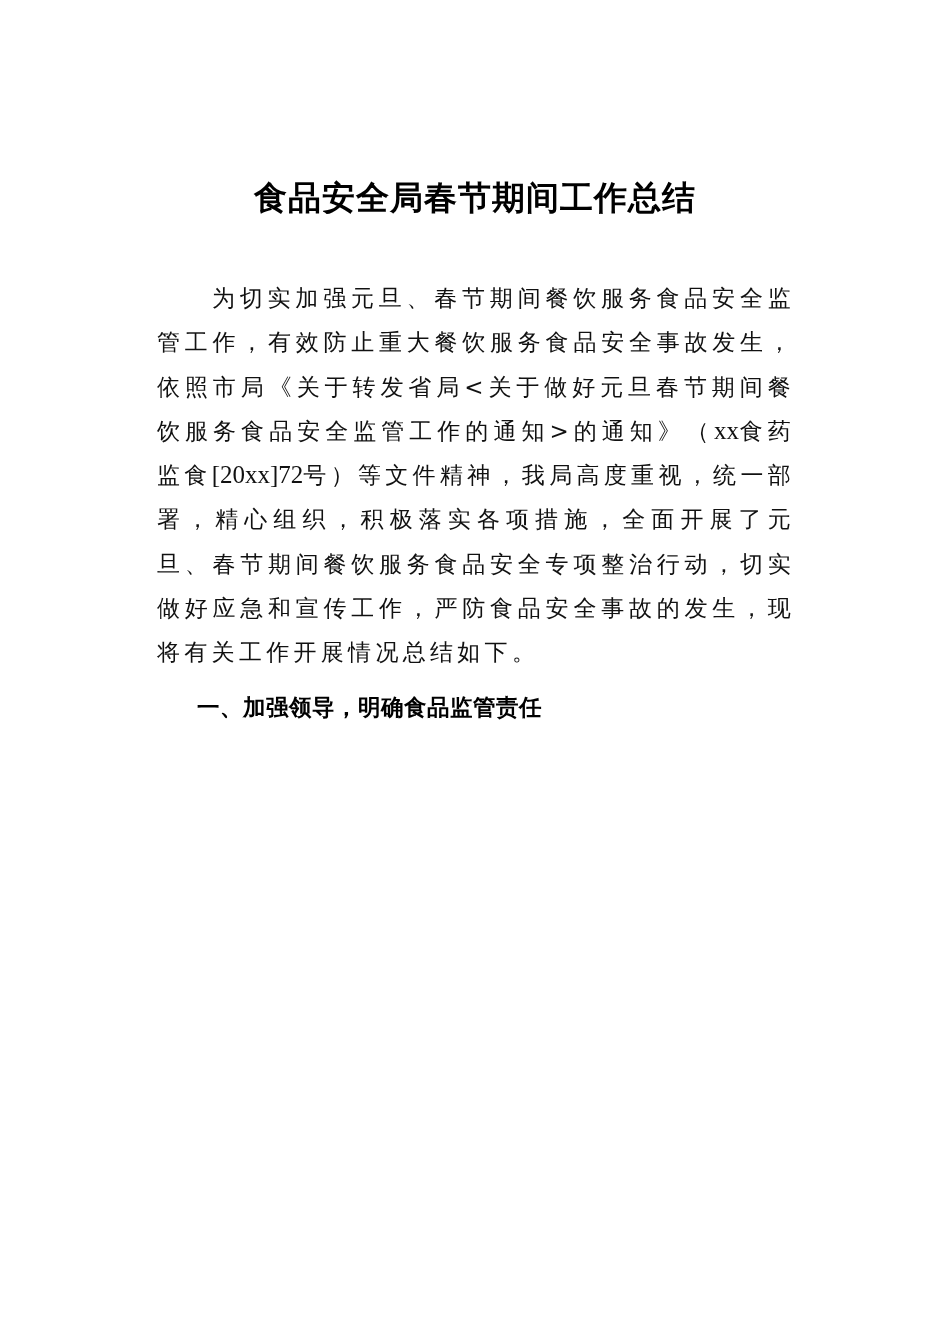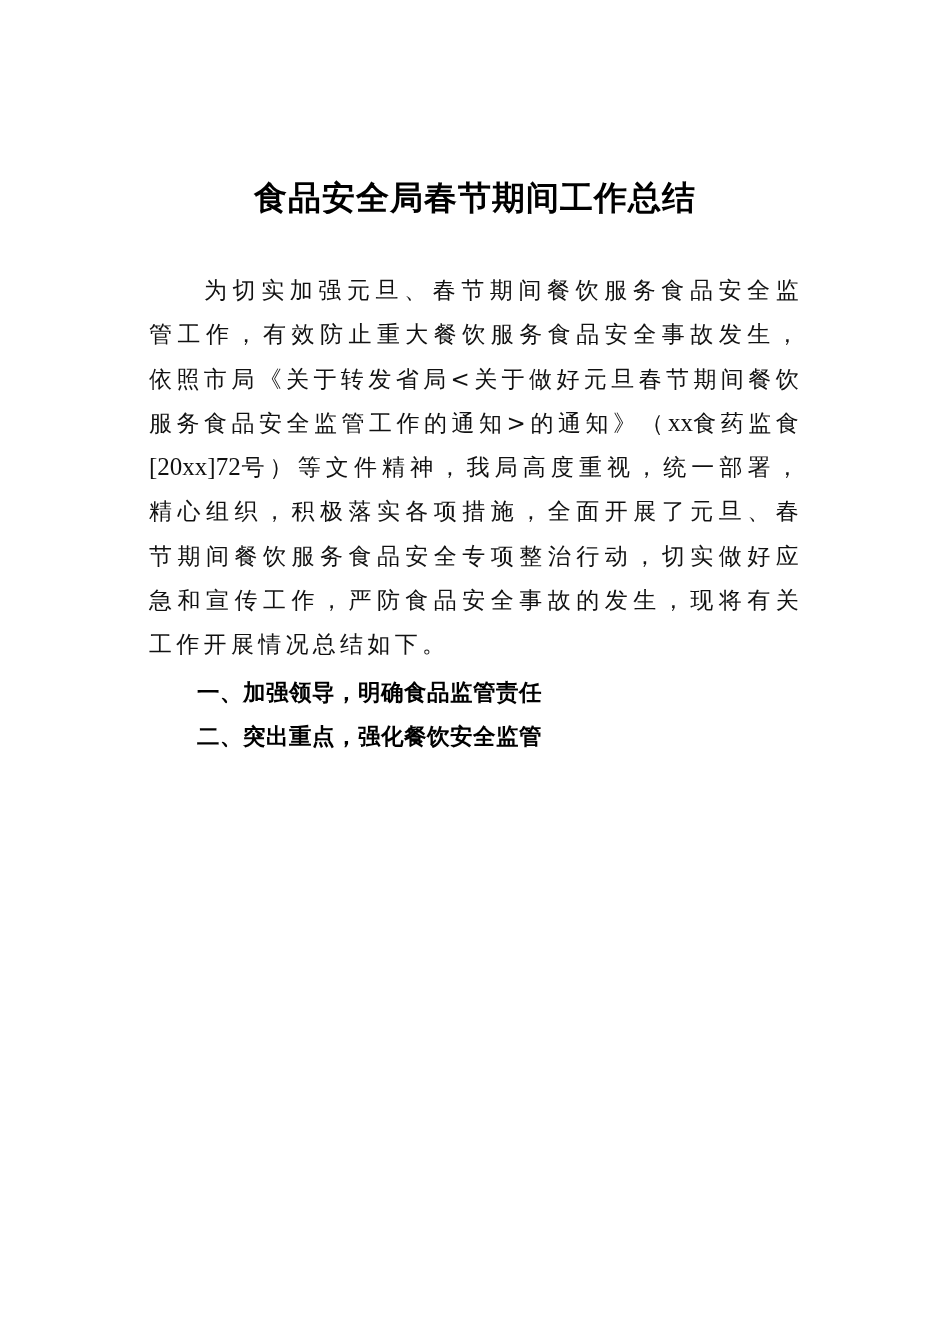--- a/index.html
+++ b/index.html
@@ -35,54 +35,53 @@
       line-height: 48px;
       letter-spacing: 1px;
     }
     .body-text {
       position: absolute;
       left: 145px;
       top: 252px;
       width: 662px;
     }
     .para {
-      margin: 4px;
+      margin: 12px;
       font-size: 23px;
       line-height: 44.3px;
       letter-spacing: 4.3px;
       text-align: justify;
       text-indent: 55px;
       font-family: "DejaVu Sans", "Liberation Sans", sans-serif;
       font-weight: normal;
       color: #111111;
     }
     .para .latin {
       font-family: "Liberation Serif", "DejaVu Serif", serif;
       letter-spacing: 0;
       font-size: 25px;
     }
     .heading {
       margin: 0;
       font-size: 22.5px;
       line-height: 44.3px;
       text-indent: 52px;
       font-weight: bold;
-      font-family: Liberation Serif, serif;
+      font-family: Liberation Mono, monospace;
       letter-spacing: 0.5px;
       color: #000000;
     }
   </style>
 </head>
 <body>
 
 <div class="page">
   <div class="title">食品安全局春节期间工作总结</div>
 
   <div class="body-text">
     <p class="para"><span>为切实加强元旦、春节期间餐饮服务食品安全监管工作，有效防止重大餐饮服务食品安全事故发生，依照市局《关于转发省局&lt;关于做好元旦春节期间餐饮服务食品安全监管工作的通知&gt;的通知》（</span><span class="latin">xx</span><span>食药监食</span><span class="latin">[20xx]72</span><span>号）等文件精神，我局高度重视，统一部署，精心组织，积极落实各项措施，全面开展了元旦、春节期间餐饮服务食品安全专项整治行动，切实做好应急和宣传工作，严防食品安全事故的发生，现将有关工作开展情况总结如下。</span></p>
 
     <p class="heading">一、加强领导，明确食品监管责任</p>
 
 
-    <p class="heading">二、突出重点，强化餐饮安全监管</p>
 
   </div>
 </div>
 
 </body></html>

